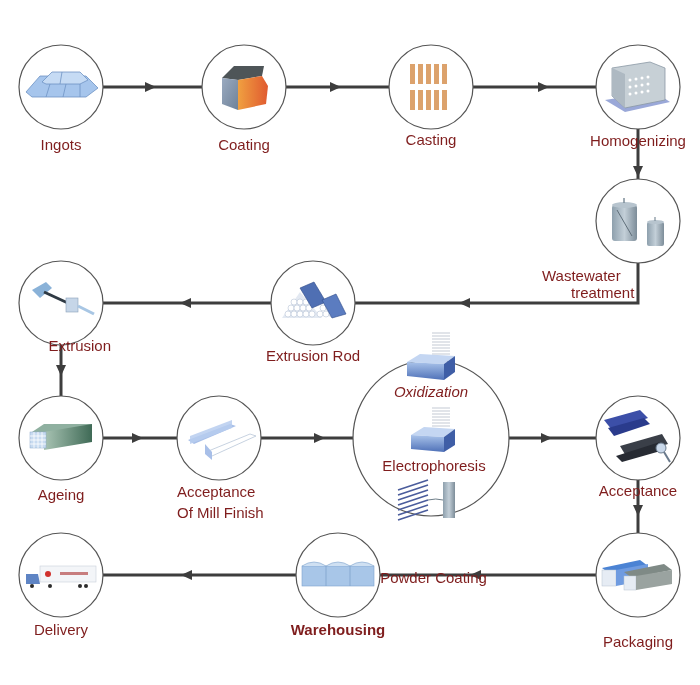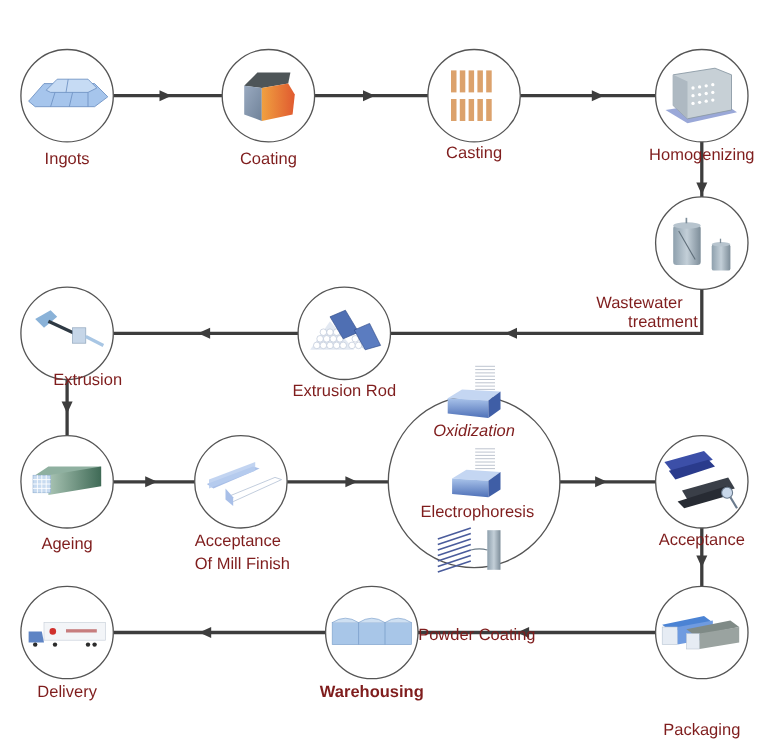--- a/index.html
+++ b/index.html
@@ -292,15 +292,15 @@
 <div class="lbl left" style="left:571px; top:285px;text-align:center;">treatment</div>
 <div class="lbl" style="left:243px; top:348px; width:140px;">Extrusion Rod</div>
 <div class="lbl" style="left:21px; top:338px; width:90px;text-align:right;">Extrusion</div>
 <div class="lbl" style="left:21px; top:487px; width:80px;">Ageing</div>
 <div class="lbl left" style="left:177px; top:484px;">Acceptance</div>
 <div class="lbl left" style="left:177px; top:505px;">Of Mill Finish</div>
 <div class="lbl" style="left:371px; top:384px; width:120px;font-style:italic;">Oxidization</div>
 <div class="lbl" style="left:364px; top:458px; width:140px;text-align:center;">Electrophoresis</div>
 <div class="lbl" style="left:361px; top:522px; width:145px;margin-top:48px;">Powder Coating</div>
 <div class="lbl" style="left:578px; top:483px; width:120px;">Acceptance</div>
-<div class="lbl" style="left:578px; top:656px; width:120px;">Packaging</div>
+<div class="lbl" style="left:578px; top:634px; width:120px;">Packaging</div>
 <div class="lbl" style="left:278px; top:622px; width:120px;font-weight:bold;">Warehousing</div>
 <div class="lbl" style="left:21px; top:622px; width:80px;">Delivery</div>
 
 </body></html>

